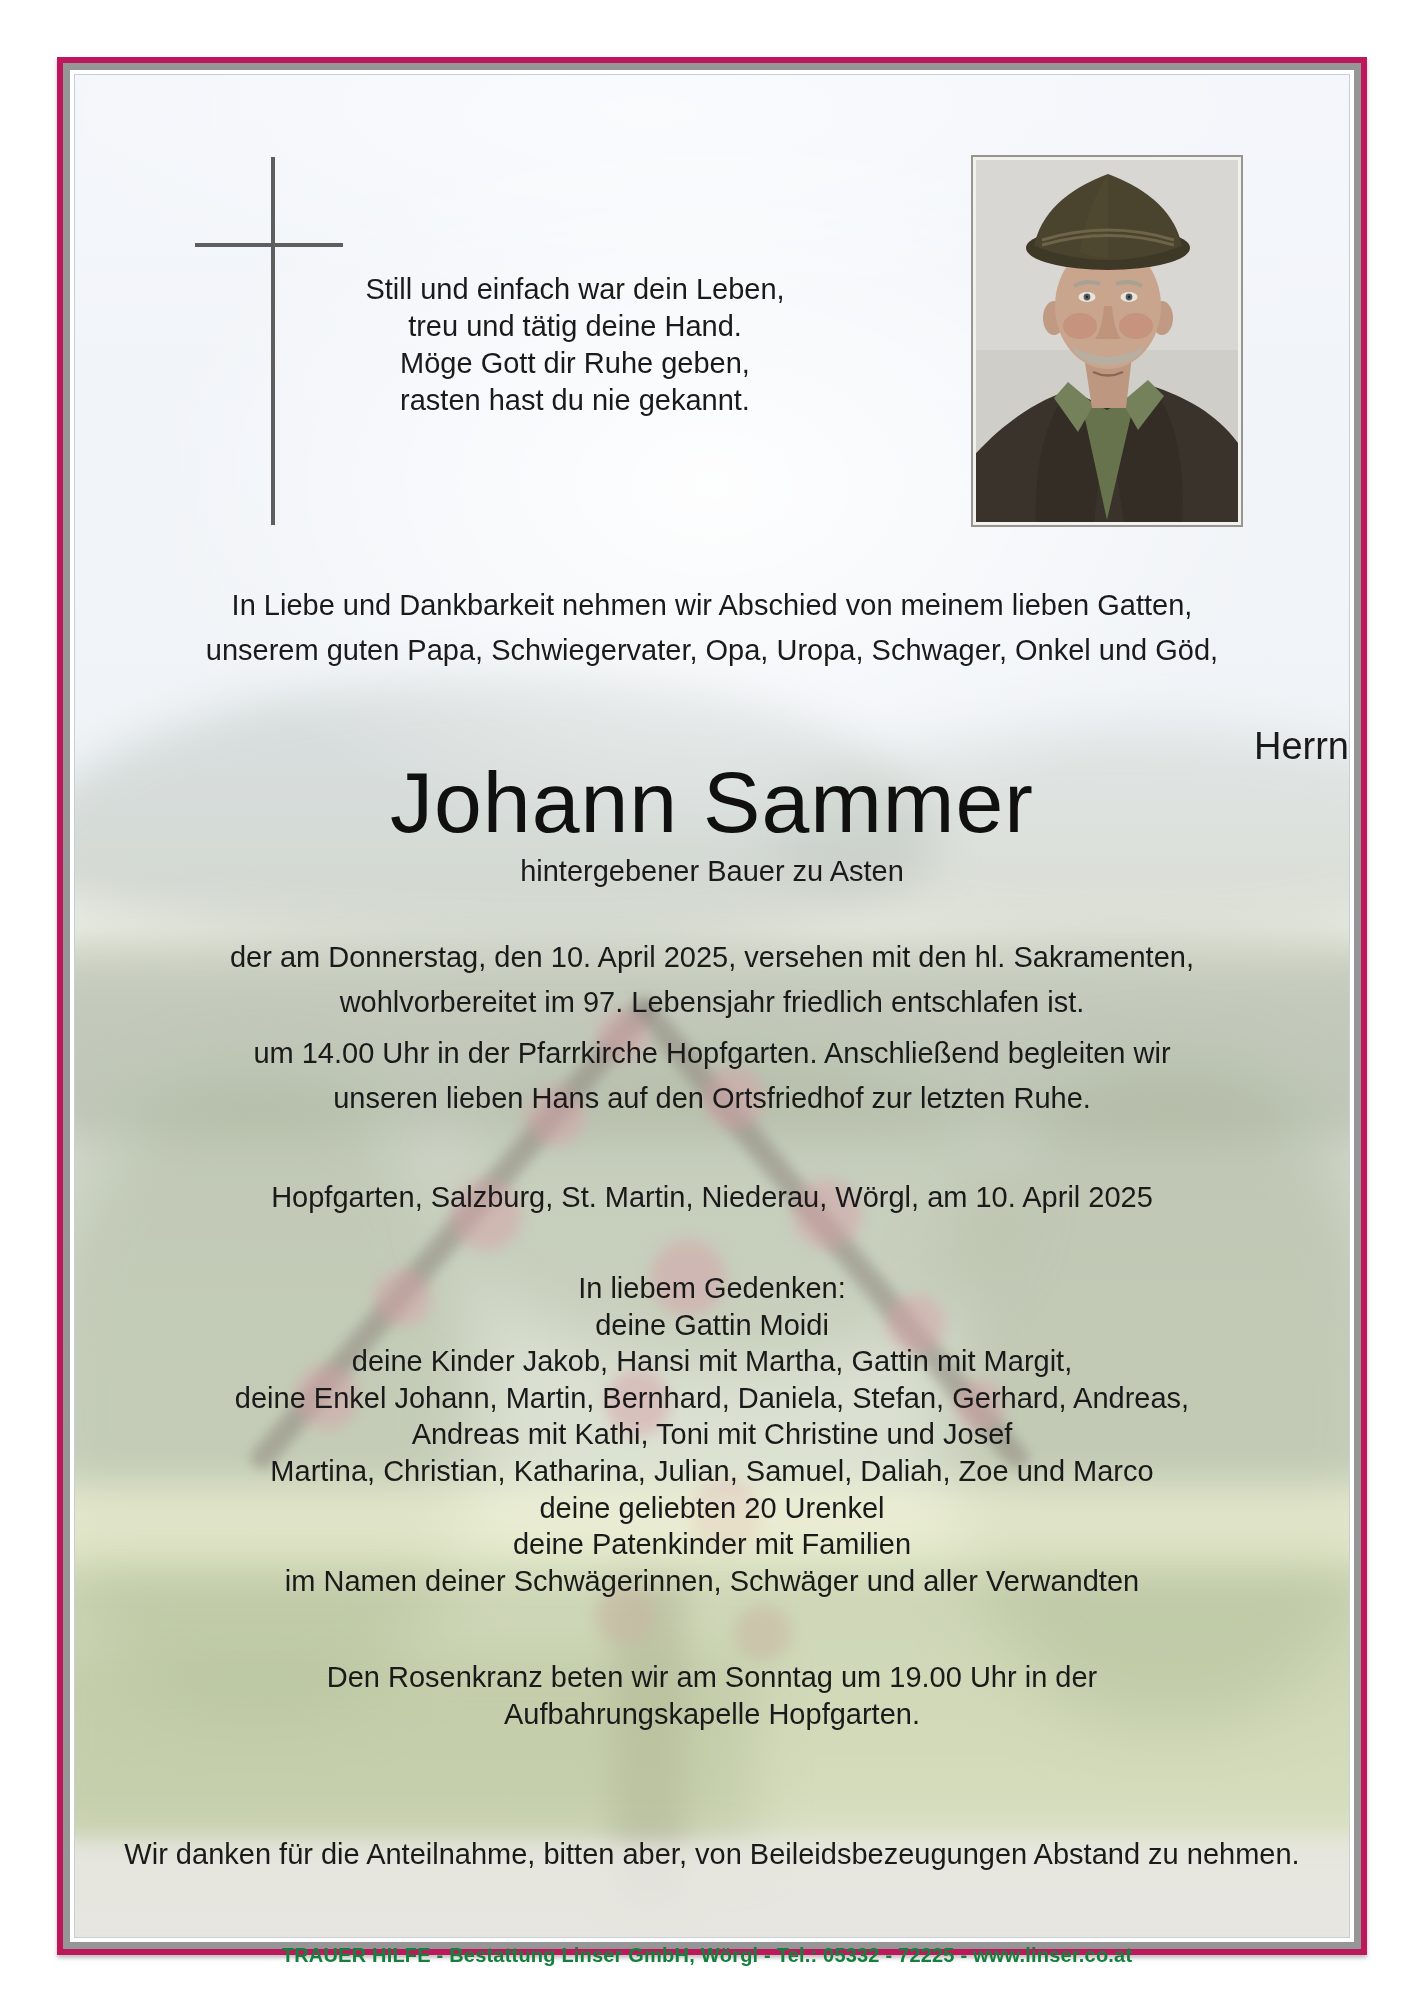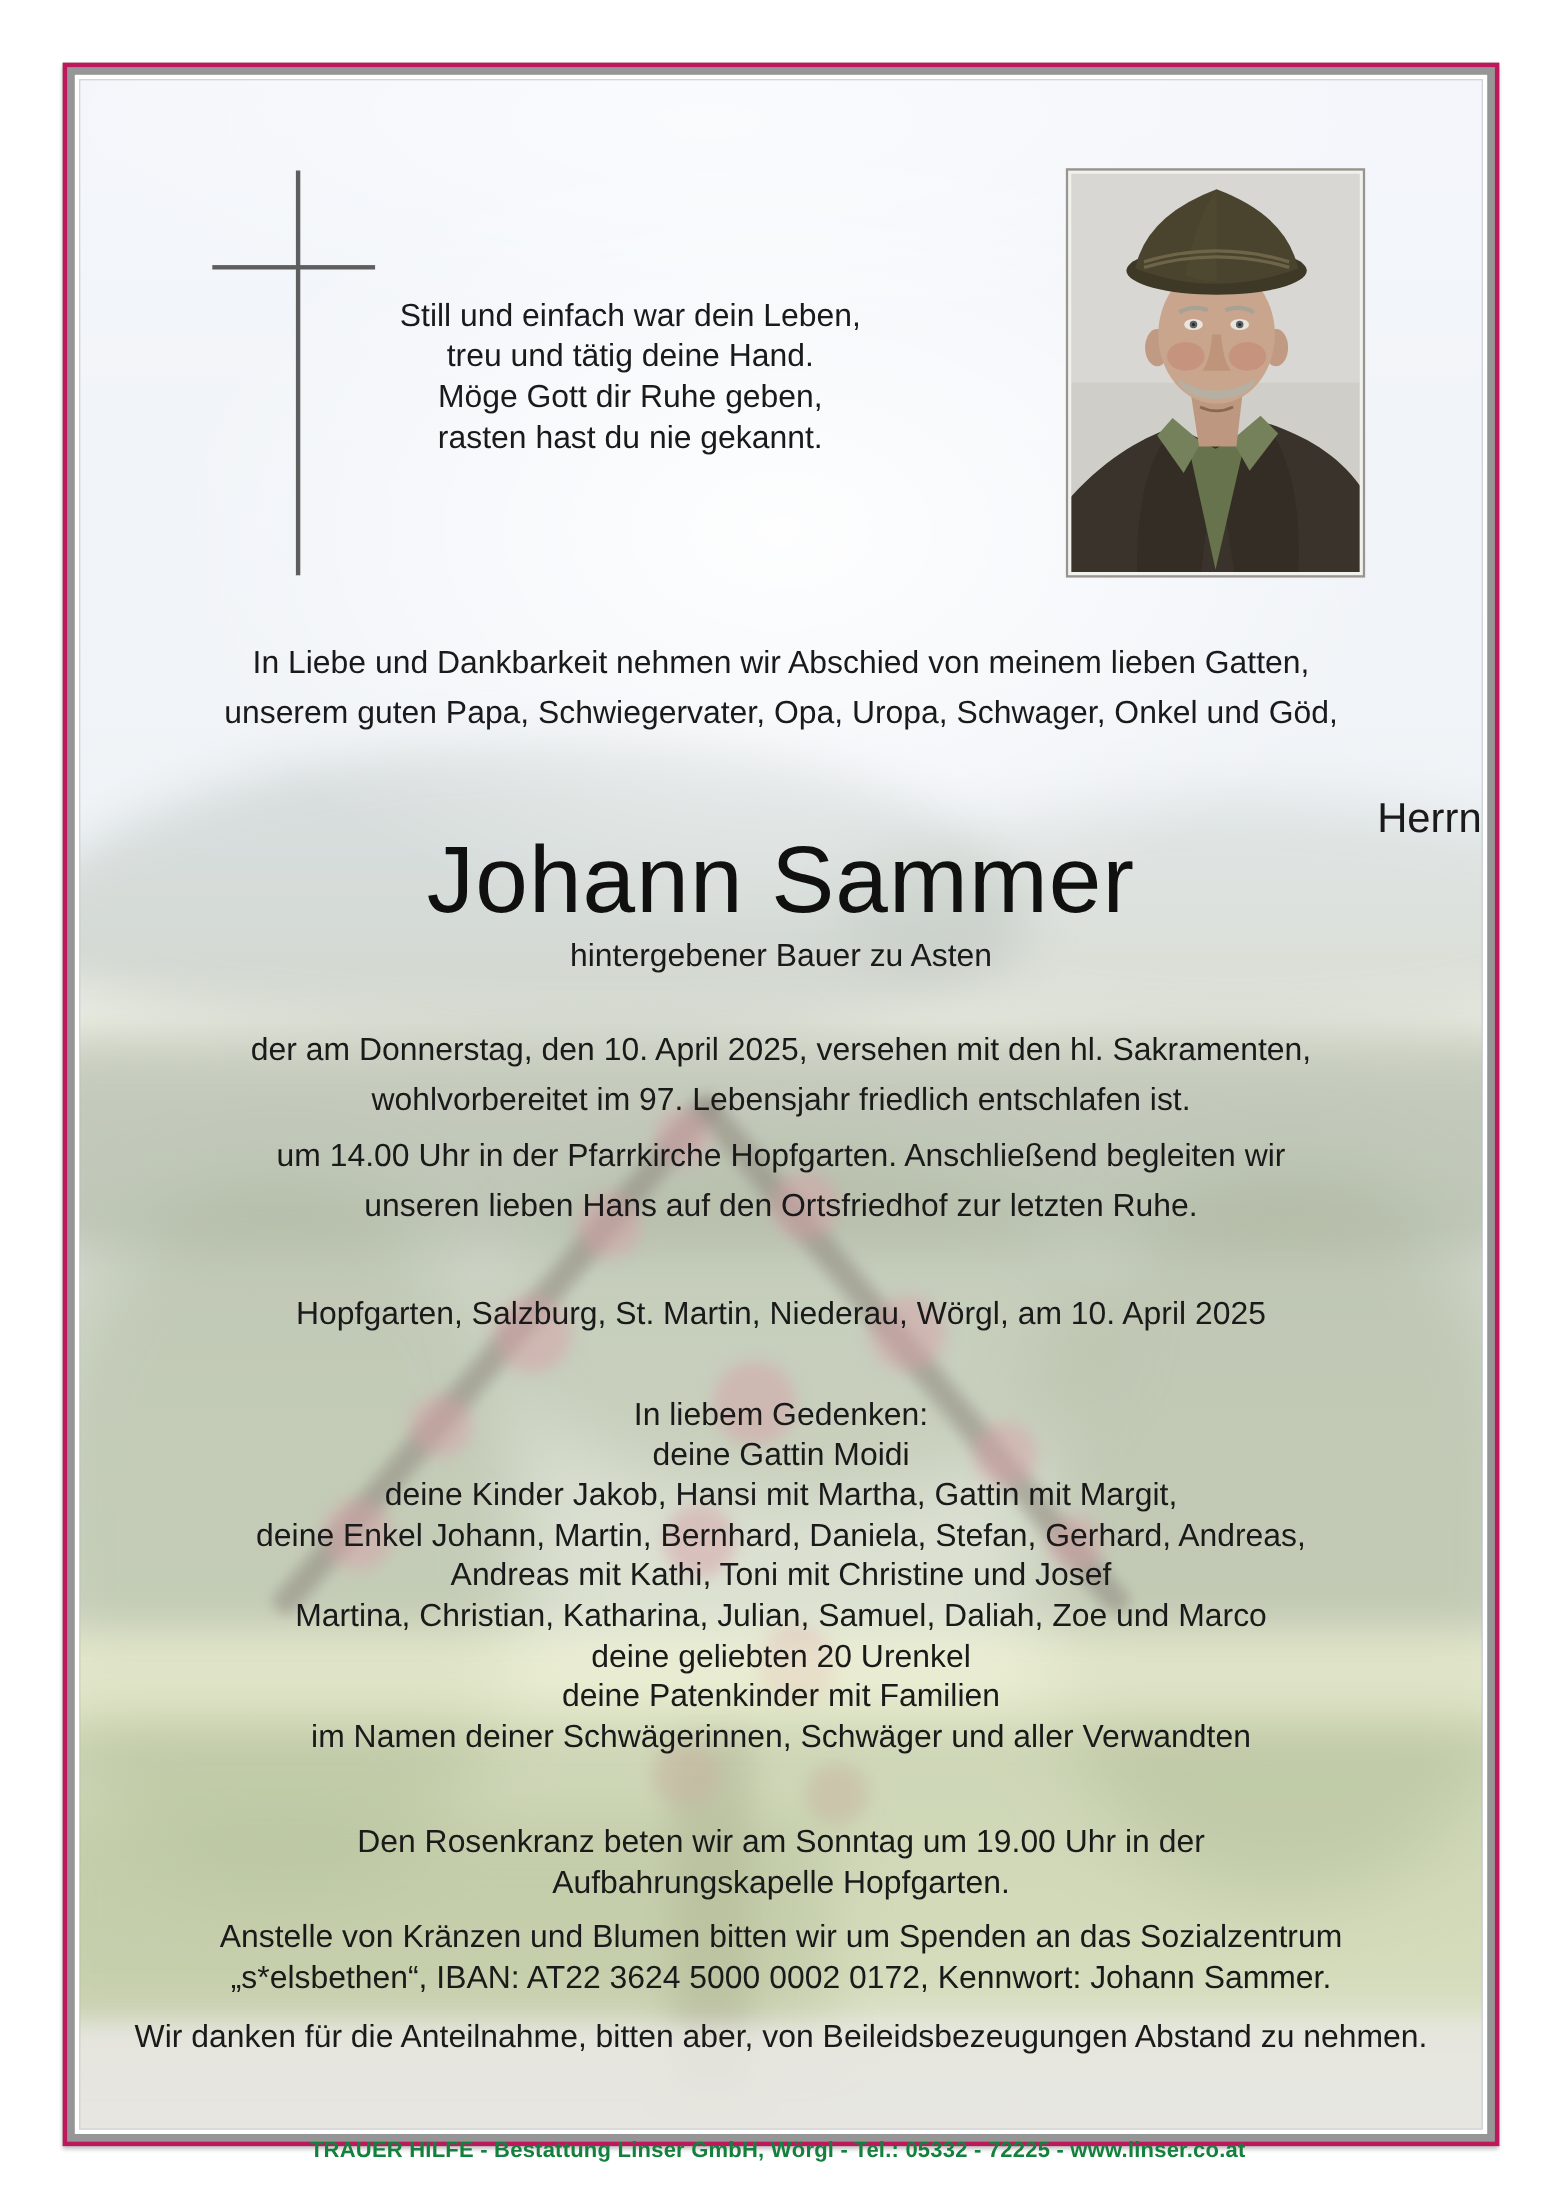--- a/index.html
+++ b/index.html
@@ -3,21 +3,21 @@
 <meta charset="utf-8">
 <style>
   html,body{margin:0;padding:0;background:#ffffff;}
   .page{
     position:relative;width:1414px;height:2000px;background:#ffffff;
     font-family:"Liberation Sans", sans-serif;color:#1a1a1a;overflow:hidden;
   }
   
   .frame{
     position:absolute;left:57px;top:57px;width:1298px;height:1886px;
-    background:#969696;border:4px solid #be185d;
+    background:#969696;border:6px solid #be185d;
     box-shadow:0 3px 4px rgba(0,0,0,0.25);
   }
   .frame-white{position:absolute;inset:7px;background:#ffffff;}
   .scene{
     position:absolute;inset:4px;border:1px solid #c9ced4;overflow:hidden;
     background:
       linear-gradient(180deg,#edf1f8 0%,#e9eef5 18%,#e7edf3 32%,rgba(231,237,243,0) 42%),
       linear-gradient(180deg,
         rgba(231,237,243,0.9) 36%,
         rgba(214,219,196,0.55) 43%,
@@ -225,24 +225,20 @@
           <div class="line">deine geliebten 20 Urenkel</div>
           <div class="line">deine Patenkinder mit Familien</div>
           <div class="line">im Namen deiner Schwägerinnen, Schwäger und aller Verwandten</div>
         </div>
 
         <div class="tblock rosary">
           <div class="line">Den Rosenkranz beten wir am Sonntag um 19.00 Uhr in der</div>
           <div class="line">Aufbahrungskapelle Hopfgarten.</div>
         </div>
 
-        <div class="tblock donation">
-          <div class="line">Anstelle von Kränzen und Blumen bitten wir um Spenden an das Sozialzentrum</div>
-          <div class="line">„s*elsbethen“, IBAN: AT22 3624 5000 0002 0172, Kennwort: Johann Sammer.</div>
-        </div>
 
         <div class="tblock thanks">
           <div class="line">Wir danken für die Anteilnahme, bitten aber, von Beileidsbezeugungen Abstand zu nehmen.</div>
         </div>
 
       </div>
     </div>
   </div>
 
   <div class="footer">TRAUER HILFE - Bestattung Linser GmbH, Wörgl - Tel.: 05332 - 72225 - www.linser.co.at</div>

